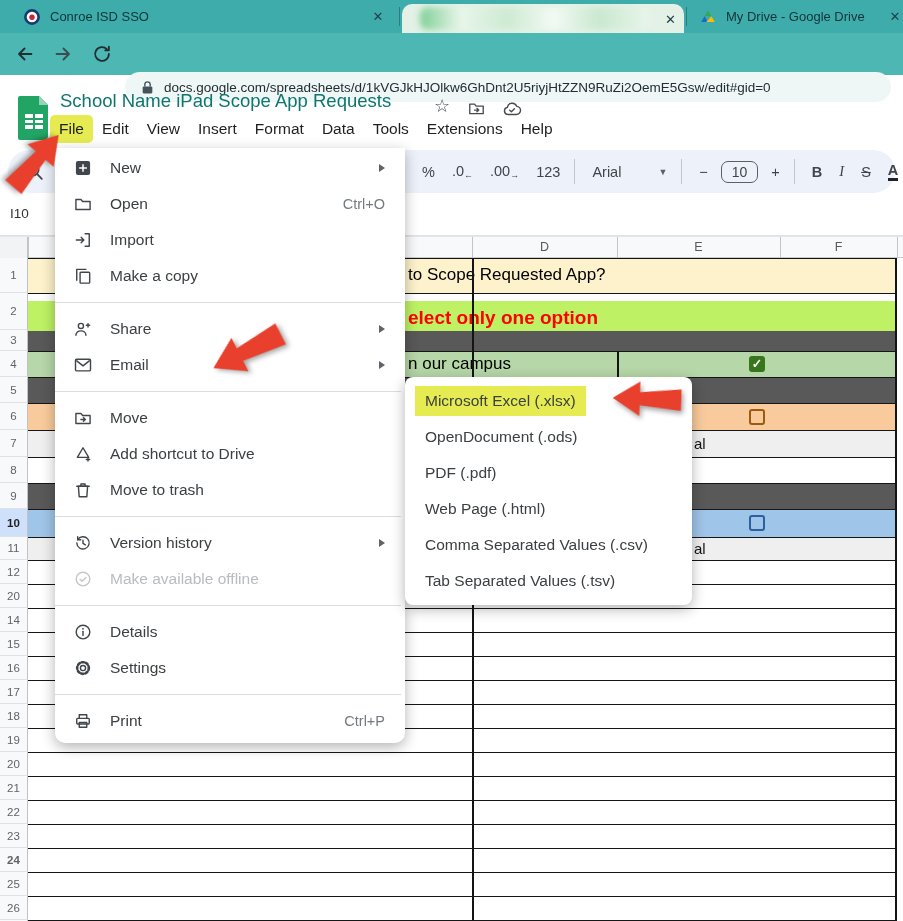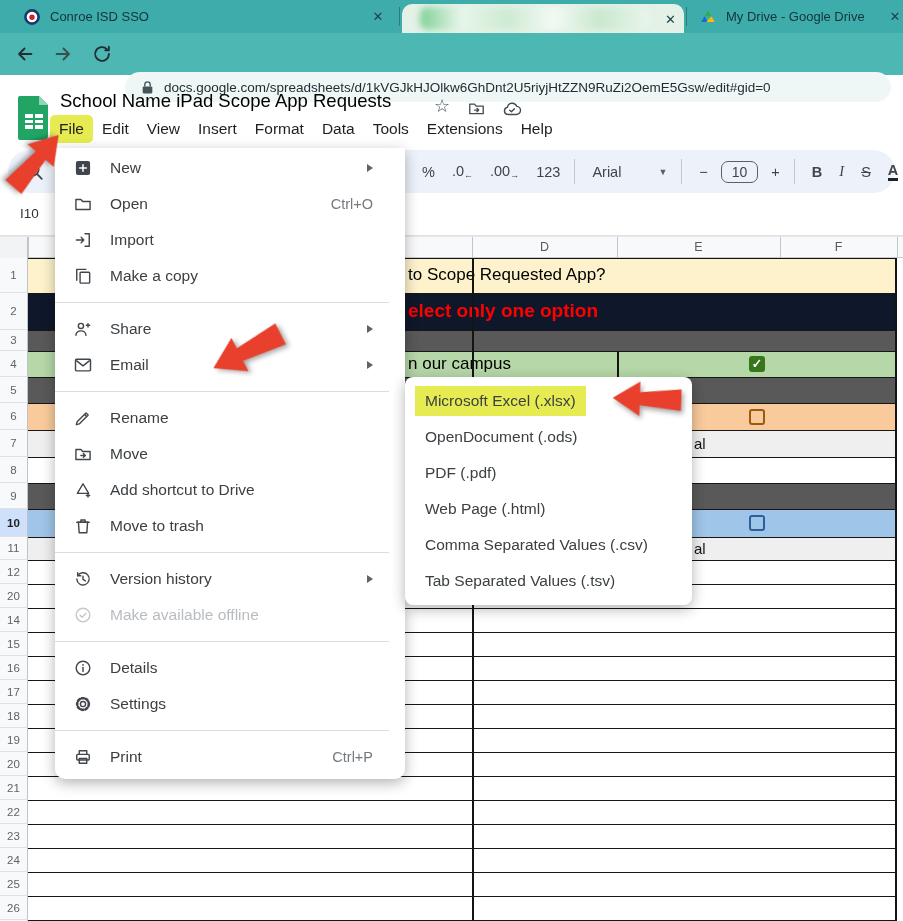--- a/index.html
+++ b/index.html
@@ -22,41 +22,41 @@
       background:linear-gradient(90deg,#7fcf95,#e8f6ea 18%,#cdead2 38%,#f3faf4 58%,#c9e8cf 78%,#e9f6eb)}
   #tab-active .x{position:absolute;right:8px;top:8px;font-size:13px;color:#24424a}
   #navbar{left:0;top:33px;width:903px;height:42px;background:var(--teal-nav)}
   .navico{position:absolute;top:10px;width:22px;height:22px;color:#263438}
   #urlpill{position:absolute;left:125px;top:39px;width:766px;height:30px;border-radius:15px;background:#eef7f6;display:flex;align-items:center}
   #urlpill .lock{width:13px;height:15px;margin:0 10px 0 16px;flex:0 0 auto}
   #urlpill .url{font-size:13.5px;color:#222e33;white-space:nowrap}
 
   
   #sheets-logo{left:18px;top:96px;width:32px;height:44px}
-  #doc-title{left:60px;top:90px;font-size:18.5px;color:#000000}
+  #doc-title{left:60px;top:90px;font-size:18.5px;color:#0f766e}
   .hdr-ico{position:absolute;top:95px;color:#474b4f}
   #menubar{left:50px;top:115px;display:flex;font-size:15.5px;color:#1f1f1f}
   #menubar .mb{padding:5px 9px;border-radius:5px}
   #menubar .mb.hl{background:var(--hl)}
 
   
   #toolbar{left:8px;top:150px;width:887px;height:43px;border-radius:22px;background:var(--toolbar-bg)}
   #toolbar .search{position:absolute;left:15px;top:10px;width:22px;height:22px;color:#3f4549}
   #tbitems{position:absolute;left:405px;top:150px;height:43px;display:flex;align-items:center;color:#3f4549;font-size:14.5px}
   #tbitems .it{margin-left:17px;white-space:nowrap}
   #tbitems .tdiv{margin-left:14px;width:1px;height:25px;background:#c4c8cc}
   #tbitems .tiny{font-size:9px;vertical-align:-2px}
   #tbitems .szbox{margin-left:13px;border:1.5px solid #5a6064;border-radius:7px;padding:2px 10px;font-size:14px}
   #tbitems .b{font-weight:700}.it.i{font-style:italic;font-family:"Liberation Serif",serif}
   #tbitems .s{text-decoration:line-through}
   #tbitems .a{font-weight:700;border-bottom:3.5px solid #202124;padding-bottom:0px}
 
   
   #fxbar{left:0;top:197px;width:903px;height:39px;background:#fff;border-bottom:1px solid #dfe3e8}
-  #namebox{position:absolute;left:20px;top:9px;font-size:13.5px;color:#333}
+  #namebox{position:absolute;left:10px;top:9px;font-size:13.5px;color:#333}
   #colheads{left:0;top:236px;width:903px;height:22px;background:#f8f9fa;border-bottom:1px solid #c9ccd0;border-top:1px solid #e4e6e9}
   .chseg{position:absolute;top:0;height:21px;text-align:center;font-size:12.5px;color:#56595d;line-height:21px}
   .chv{position:absolute;top:0;width:1px;height:21px;background:#c2c5c9}
   #rowheads{left:0;top:258px;width:28px;height:663px}
   .rh{position:absolute;left:0;width:28px;background:#f8f9fa;border-bottom:1px solid #dfe1e5;border-right:1px solid #bfc2c6;
       font-size:11.5px;color:#5f6368;display:flex;align-items:center;justify-content:center}
   .rh.sel{background:#cfe0fa;font-weight:700;color:#1f1f1f}
 
   
   #bands{left:28px;top:258px;width:869px;height:663px;border-top:1.6px solid #141414;overflow:hidden}
@@ -64,21 +64,21 @@
   .band .txt{position:absolute;white-space:nowrap}
   .t-title{font-size:17px;color:#000}
   .t-red{font-size:19px;font-weight:700;color:#fe0000}
   .t-small{font-size:15px;color:#141414}
   .vl{position:absolute;width:1.6px;background:#141414}
   .cb{position:absolute;left:721px;width:16px;height:16px;border-radius:3px}
   .cb.checked{color:#fff;font-size:12.5px;line-height:16px;text-align:center;font-weight:700}
 
   
   #filemenu{left:55px;top:148px;width:350px;background:#fff;z-index:20;border-radius:0 0 10px 10px;
-      box-shadow:0 4px 14px rgba(0,0,0,.3);padding:2px 16px 4px 0}
+      box-shadow:0 4px 14px rgba(0,0,0,.3);padding:2px 4px 4px 0}
   #dlmenu{left:405px;top:377px;width:287px;background:#fff;z-index:25;border-radius:8px;
       box-shadow:0 4px 14px rgba(0,0,0,.3);padding:6px 0}
   .mi{display:flex;align-items:center;height:36px;padding:0 16px 0 18px}
   .mi.hover{background:#eff1f3}
   .micon{width:20px;height:20px;margin-right:17px;color:#40464b;flex:0 0 auto}
   .mi .lbl{font-size:15.5px;color:var(--menu-ink)}
   .mi .lbl.hl-yellow{background:var(--hl);padding:6px 12px;margin:-6px -12px}
   .mi .sp{flex:1}
   .mi .sc{font-size:14.5px;color:#747a80}
   .subarr{width:0;height:0;border-left:6px solid #5f6368;border-top:4.5px solid transparent;border-bottom:4.5px solid transparent}
@@ -227,30 +227,30 @@
     <div class="rh" style="top: 350px; height: 24px;">14</div>
     <div class="rh" style="top: 374px; height: 24px;">15</div>
     <div class="rh" style="top: 398px; height: 24px;">16</div>
     <div class="rh" style="top: 422px; height: 24px;">17</div>
     <div class="rh" style="top: 446px; height: 24px; text-align: right;">18</div>
     <div class="rh" style="top: 470px; height: 24px;">19</div>
     <div class="rh" style="top: 494px; height: 24px;">20</div>
     <div class="rh" style="top: 518px; height: 24px;">21</div>
     <div class="rh" style="top: 542px; height: 24px;">22</div>
     <div class="rh" style="top: 566px; height: 24px;">23</div>
-    <div class="rh" style="top: 590px; height: 24px;">24</div>
+    <div class="rh" style="top: 590px; height: 24px; font-weight: bold;">24</div>
     <div class="rh" style="top: 614px; height: 24px;">25</div>
     <div class="rh" style="top: 638px; height: 24px;">26</div>
     <div class="rh" style="top: 662px; height: 24px;">27</div>
   </div>
 <div class="abs" id="bands">
     <div class="band" style="top: 0px; height: 35px; background: rgb(253, 242, 203);">
       <span class="txt t-title" style="left: 380px; top: 50%; transform: translateY(-54%);">to Scope Requested App?</span>
     </div>
-    <div class="band" style="top: 35px; height: 37px; background: #0f172a;">
+    <div class="band" style="top: 42px; height: 37px; background: #bef264;">
       <span class="txt t-red" style="left: 380px; top: 50%; transform: translateY(-54%);">elect only one option</span>
     </div>
     <div class="band" style="top: 72px; height: 21px; background: rgb(89, 89, 89);"></div>
     <div class="band" style="top: 93px; height: 26px; background: rgb(182, 215, 168);">
       <span class="txt t-title" style="left: 380px; top: 50%; transform: translateY(-54%);">n our campus</span>
       <div class="cb checked" style="top: 4px; background: rgb(56, 118, 29);">✓</div>
     </div>
     <div class="band" style="top: 119px; height: 26px; background: rgb(89, 89, 89);"></div>
     <div class="band" style="top: 145px; height: 27px; background: rgb(249, 203, 156);">
       <div class="cb" style="top: 4.5px; border: 2.5px solid rgb(154, 90, 16);"></div>
@@ -336,28 +336,20 @@
           <rect x="3" y="5" width="18" height="14" rx="1.2"></rect>
           <path d="m4.5 7 7.5 6 7.5-6"></path>
         </svg></span>
       <span class="lbl">Email</span>
       <span class="sp"></span>
       <span class="subarr"></span>
     </div>
     <div class="mdiv"></div>
     <div class="mi">
       <span class="micon"><svg width="20" height="20" viewBox="0 0 24 24" fill="none" stroke="currentColor" stroke-width="1.7" stroke-linecap="round" stroke-linejoin="round">
-          <path d="m4 20 .9-3.4L15.6 5.9l2.6 2.6L7.5 19.1 4 20z"></path>
-          <path d="m13.8 7.7 2.6 2.6"></path>
-        </svg></span>
-      <span class="lbl">Rename</span>
-      <span class="sp"></span>
-    </div>
-    <div class="mi">
-      <span class="micon"><svg width="20" height="20" viewBox="0 0 24 24" fill="none" stroke="currentColor" stroke-width="1.7" stroke-linecap="round" stroke-linejoin="round">
           <path d="M3.5 18.5v-12h6l2 2.5h9v9.5z"></path>
           <path d="M9.5 13.7h5m-2-2.2 2.3 2.2-2.3 2.2"></path>
         </svg></span>
       <span class="lbl">Move</span>
       <span class="sp"></span>
     </div>
     <div class="mi">
       <span class="micon"><svg width="20" height="20" viewBox="0 0 24 24" fill="none" stroke="currentColor" stroke-width="1.7" stroke-linecap="round" stroke-linejoin="round">
           <path d="m12 4.5 6.8 11.5H5.2z"></path>
           <path d="M18 16.5v4m-2-2h4"></path>

